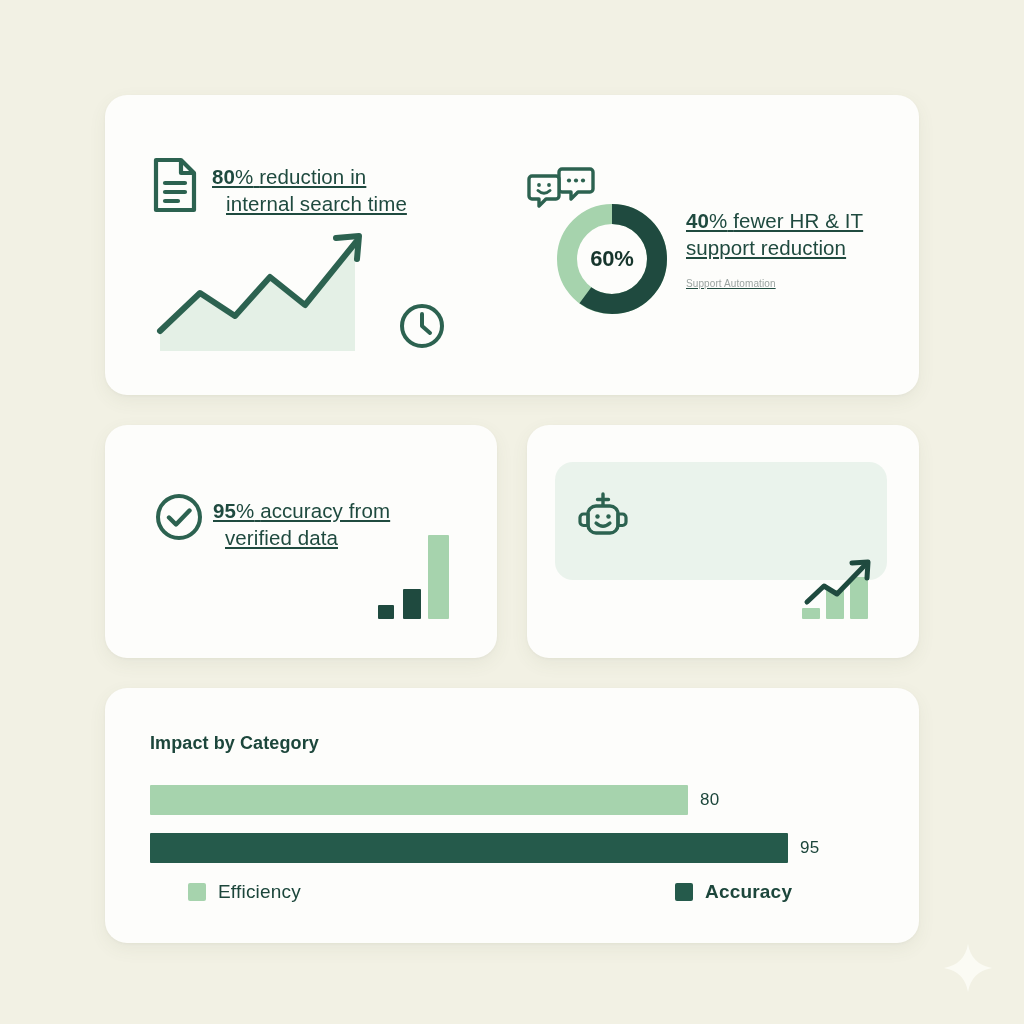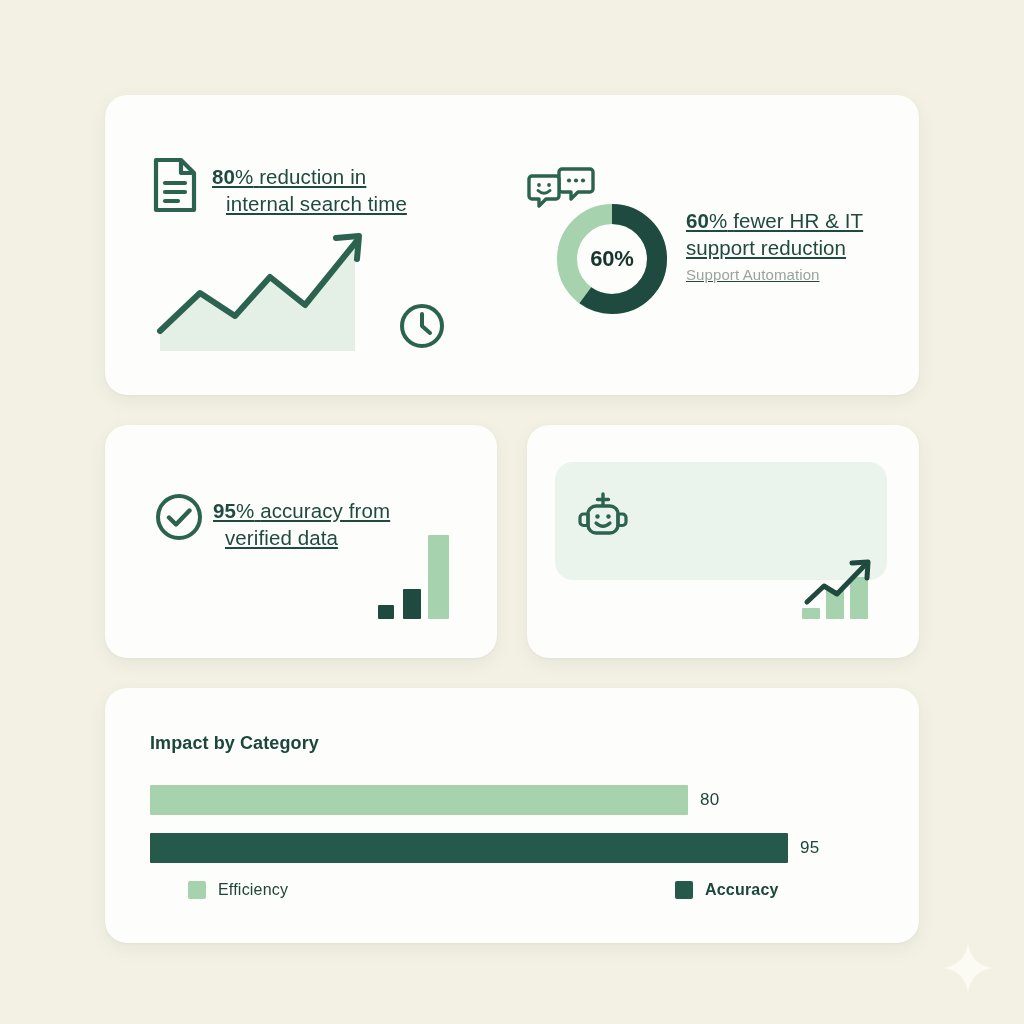--- a/index.html
+++ b/index.html
@@ -36,23 +36,23 @@
   .stat-line {
     color: #1f4a3f;
     font-size: 20.5px;
     line-height: 27px;
     letter-spacing: .1px;
     text-decoration: underline;
   }
   .stat-line b { font-weight: 700; }
   .stat-sub {
     color: #9aa3a0;
-    font-size: 15px;
+    font-size: 10px;
     line-height: 22px;
-    margin-top: 3px;
+    margin-top: 12px;
     letter-spacing: .1px;
   }
 
   
   #doc-icon   { position: absolute; left: 152px; top: 157px; }
   #stat-80    { position: absolute; left: 212px; top: 163px; width: 250px; }
 
   #sparkline  { position: absolute; left: 150px; top: 222px; }
   #clock-icon { position: absolute; left: 398px; top: 302px; }
 
@@ -99,21 +99,21 @@
     position: absolute; top: 50%; transform: translateY(-50%);
     color: #1c463b; font-size: 17px; letter-spacing: .2px;
     white-space: nowrap;
   }
 
   .legend { position: absolute; top: 881px; }
   #legend-0 { left: 188px; }
   #legend-1 { left: 675px; font-weight: bold; }
   .legend-inner { display: flex; align-items: center; gap: 12px; }
   .legend-swatch { width: 18px; height: 18px; border-radius: 2px; }
-  .legend-label  { color: #1c463b; font-size: 16px; letter-spacing: .2px; }
+  .legend-label  { color: #1c463b; font-size: 19px; letter-spacing: .2px; }
 
   
   #sparkle { position: absolute; left: 942px; top: 942px; opacity: .85; }
 </style>
 </head>
 <body>
 
 <div class="stage">
 
   <div class="card" id="card-top"></div>
@@ -166,21 +166,21 @@
 
   <div id="donut">
     <svg width="112" height="112" viewBox="0 0 112 112">
       <circle cx="56" cy="56" r="45" fill="none" stroke="#a6d3ad" stroke-width="20"></circle>
       <circle cx="56" cy="56" r="45" fill="none" stroke="#1f4a3f" stroke-width="20" stroke-dasharray="169.6 113.1" transform="rotate(-90 56 56)"></circle>
     </svg>
   </div>
   <div id="donut-label">60%</div>
 
   <div id="stat-60" class="stat-line">
-    <b>60</b><span>%</span>
+    <b>40</b><span>%</span>
     <span>fewer HR &amp; IT</span><br>
     <span>support reduction</span>
     <div class="stat-sub">Support Automation</div>
   </div>
 
   <div class="card" id="card-accuracy"></div>
 
   <div id="check-icon">
     <svg width="50" height="50" viewBox="0 0 50 50" fill="none">
       <circle cx="25" cy="25" r="21" stroke="#2c6250" stroke-width="4" fill="none"></circle>

